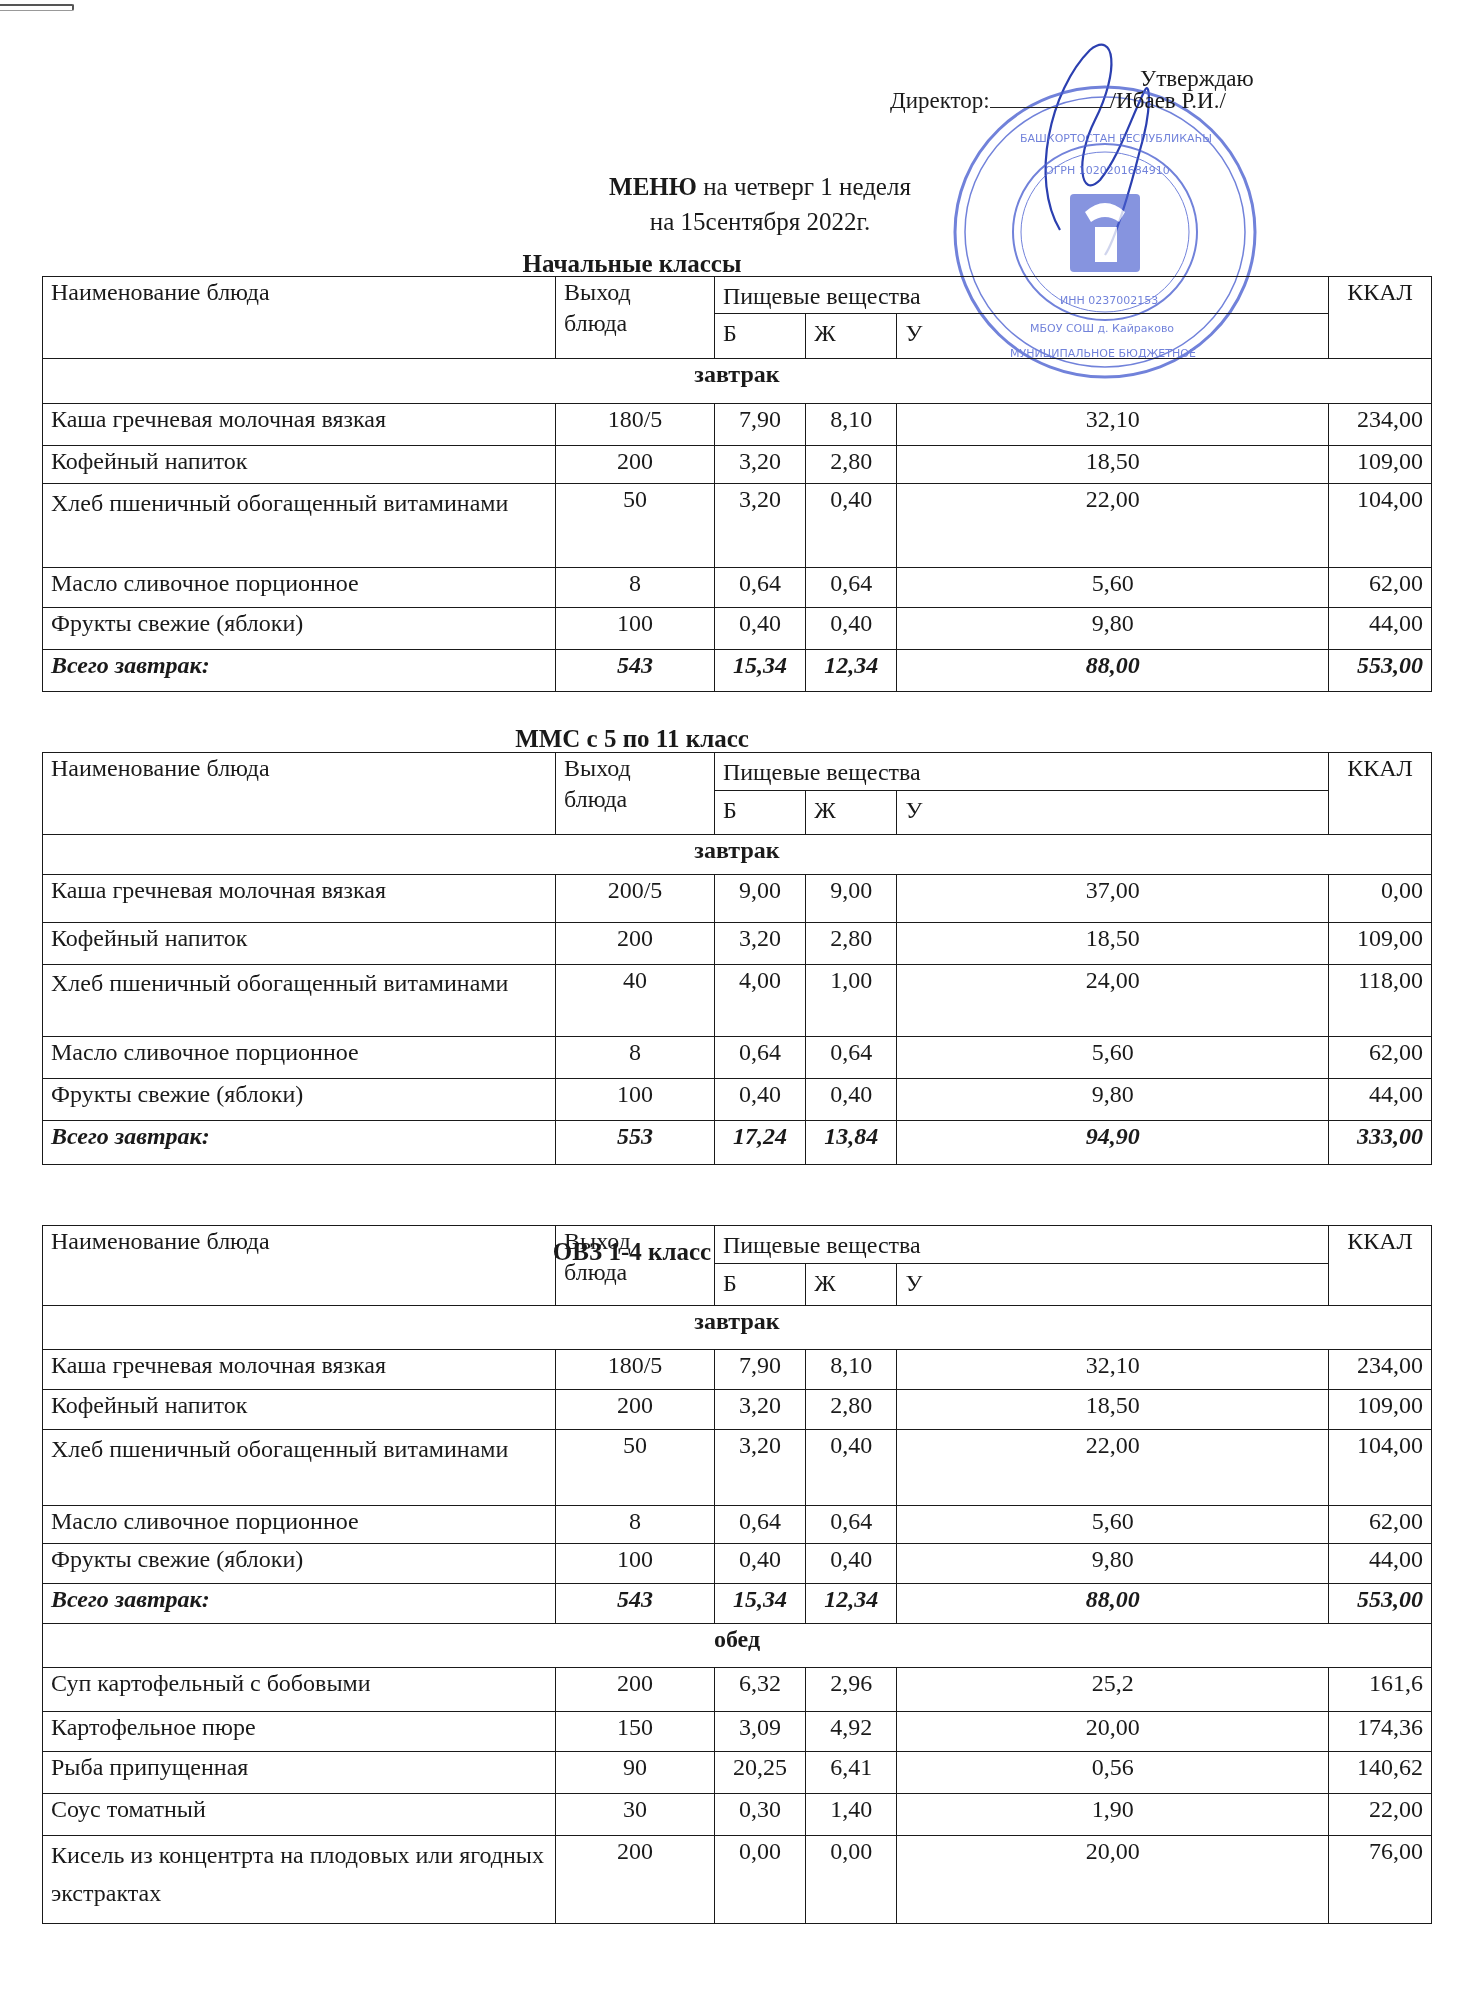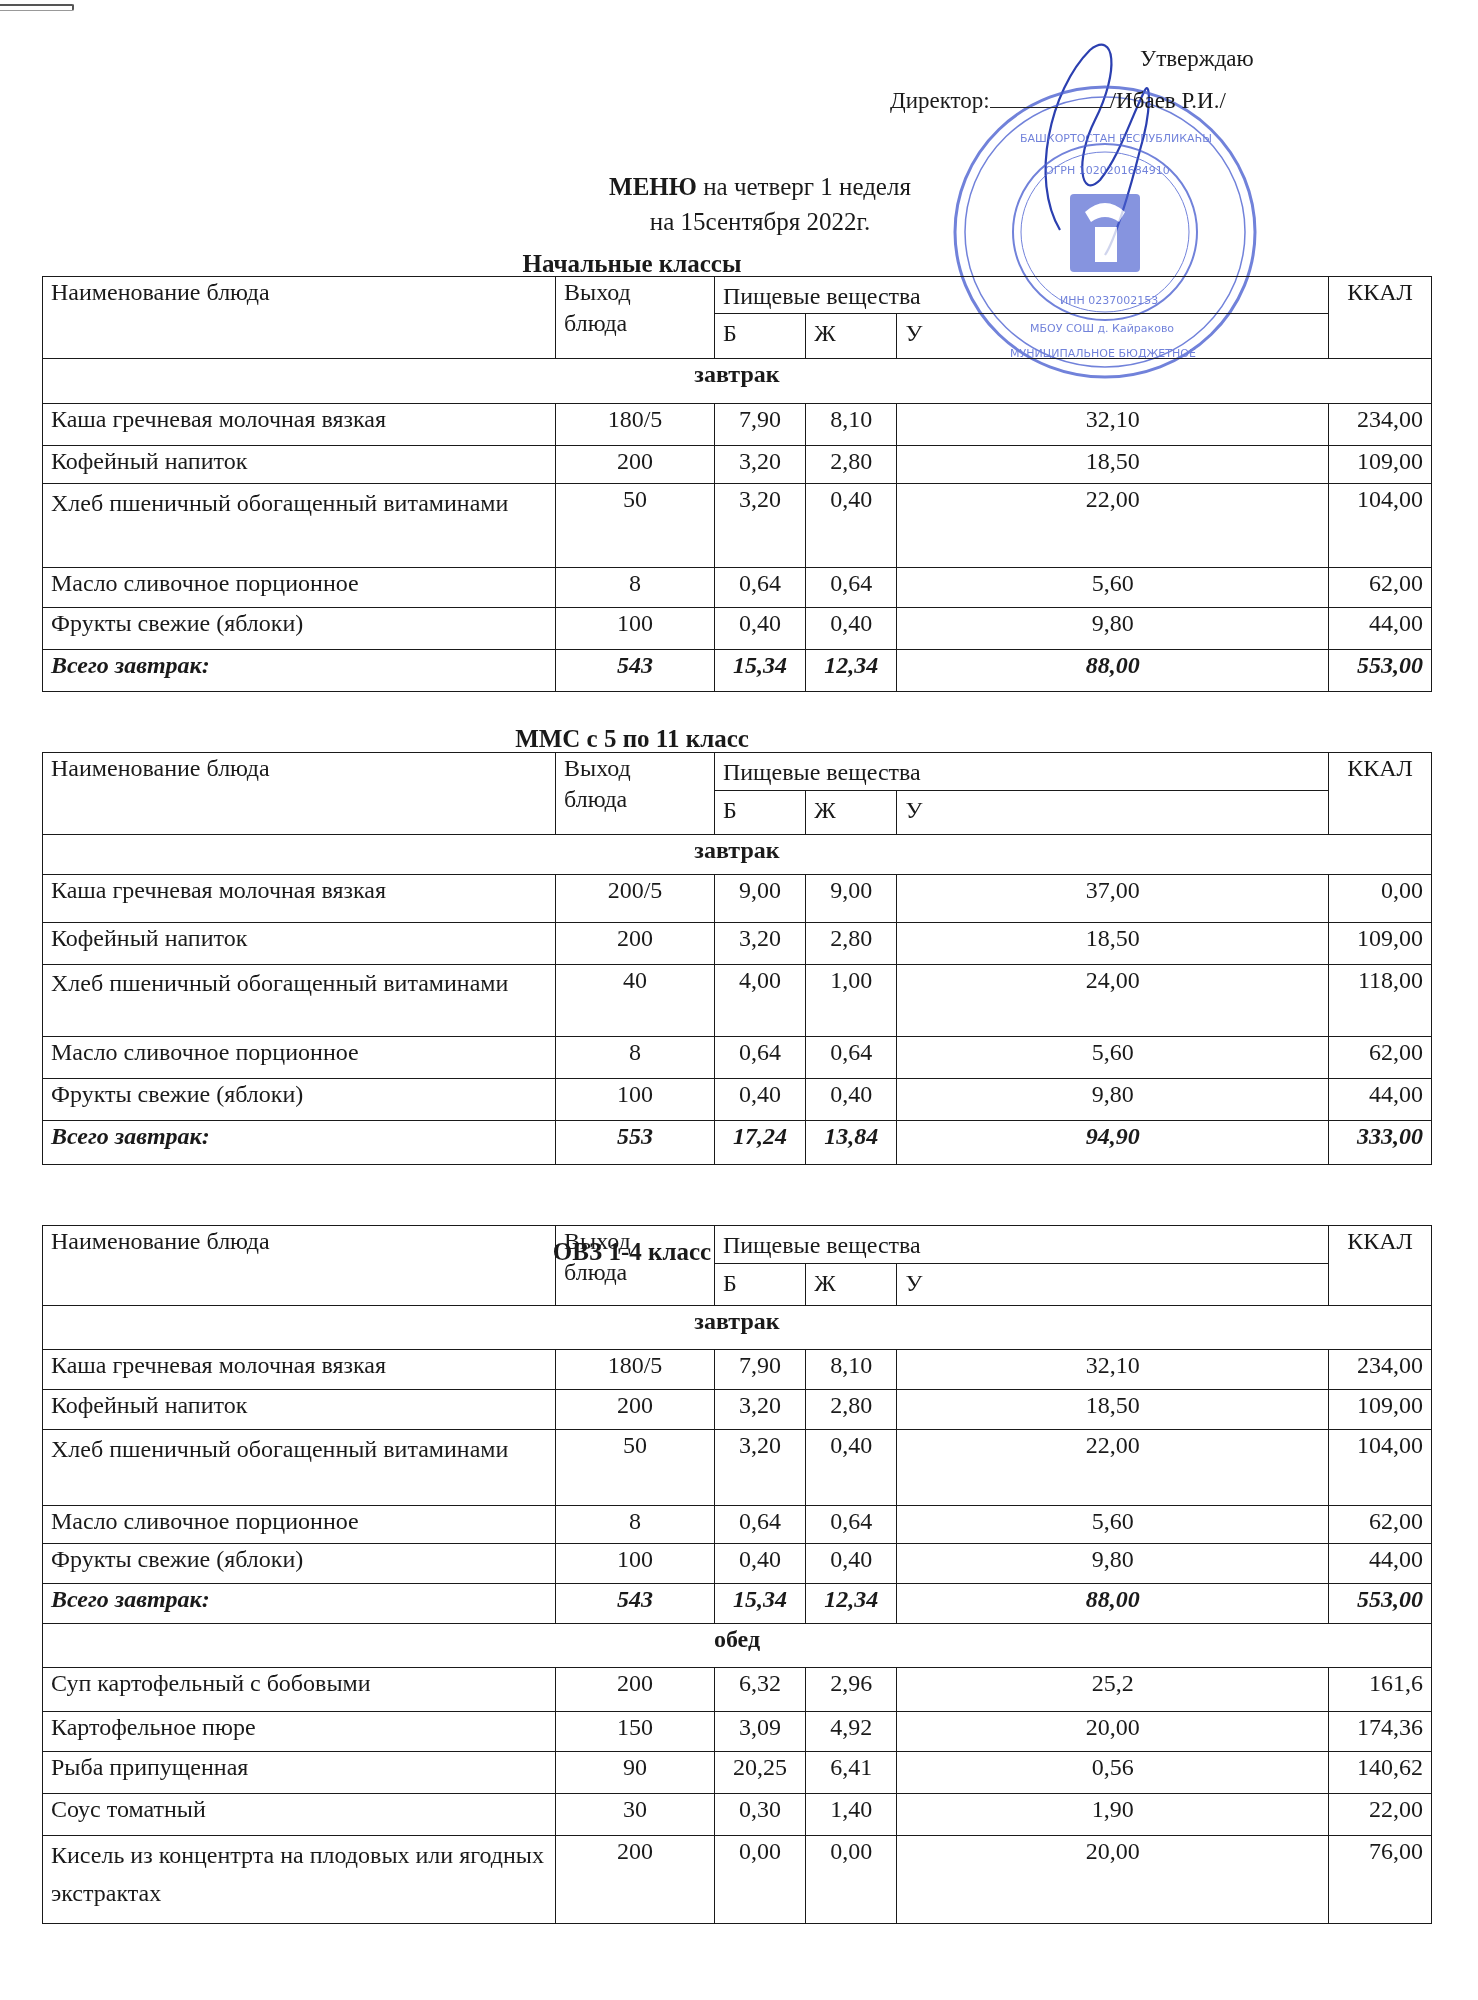--- a/index.html
+++ b/index.html
@@ -6,21 +6,21 @@
     body {
       width: 1478px; height: 2000px; position: relative; overflow: hidden;
       font-family: "Liberation Serif", "DejaVu Serif", serif; color: #1a1a1a;
     }
     .corner-mark {
       position: absolute; left: 0; top: 4px; width: 72px; height: 4px;
       border-top: 2px solid #555; border-bottom: 1px solid #999; border-right: 2px solid #555;
       border-radius: 0 2px 2px 0;
     }
     .approve { position: absolute; font-size: 23px; }
-    .approve-1 { left: 1140px; top: 46px; }
+    .approve-1 { left: 1140px; top: 66px; }
     .approve-2 { left: 890px; top: 88px; }
     .approve-2 .sigline { display: inline-block; width: 120px; border-bottom: 1.5px solid #222; height: 18px; vertical-align: baseline; }
     .stamp {
       position: absolute; left: 950px; top: 82px; width: 310px; height: 300px;
       pointer-events: none; opacity: 0.78;
     }
     .signature { position: absolute; left: 1020px; top: 30px; width: 150px; height: 230px; pointer-events:none; }
     .title-block { position: absolute; left: 400px; width: 720px; text-align: center; font-size: 25px; line-height: 34px; }
     .title-block b { font-weight: bold; }
     .section-caption { position: absolute; width: 1264px; text-align: center; font-size: 25px; font-weight: bold; }

